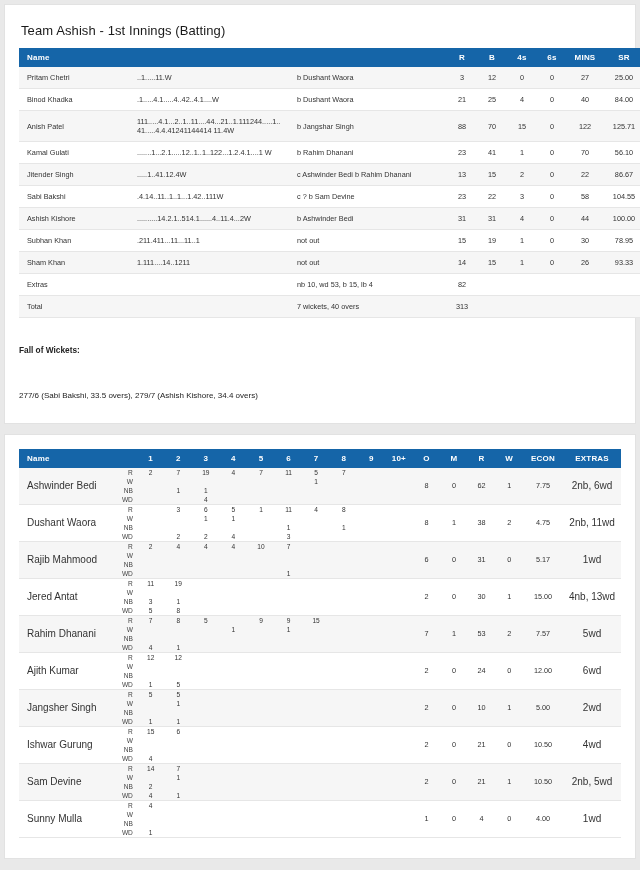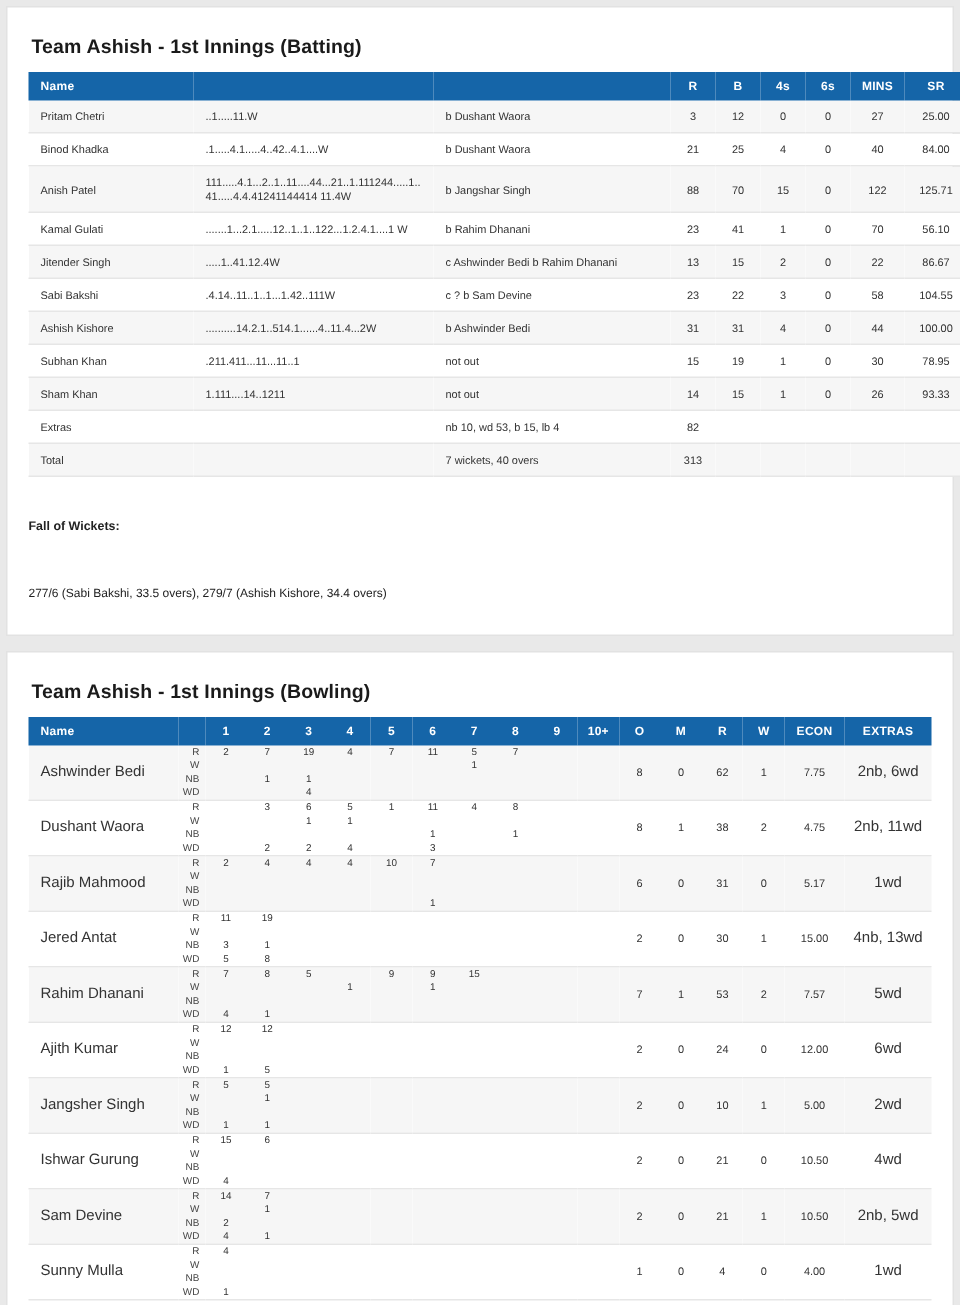--- a/index.html
+++ b/index.html
@@ -16,21 +16,21 @@
   }
   .card {
     background: #ffffff;
     margin: 0 4px 10px 4px;
     padding: 14px 14px 20px 14px;
     border: 1px solid #e2e2e2;
   }
   .card-first { margin-top: 4px; }
   h2.section-title {
     font-size: 13px;
-    font-weight: bold;
+    font-weight: normal;
     color: #1a1a1a;
     margin: 4px 0 10px 2px;
     letter-spacing: 0.1px;
   }
   table {
     border-collapse: collapse;
     width: 100%;
     table-layout: fixed;
   }
   thead th {
@@ -259,21 +259,20 @@
   </table>
 
   <div class="fow">
     <span class="fow-title">Fall of Wickets:</span>
     <br>
     <span>277/6 (Sabi Bakshi, 33.5 overs), 279/7 (Ashish Kishore, 34.4 overs)</span>
   </div>
 </div>
 
 <div class="card">
-  <h2 class="section-title">Team Ashish - 1st Innings (Bowling)</h2>
   <table class="bowl">
     <colgroup>
       <col class="c-bname">
         <col class="c-lbl">
       <col class="c-ball">
         <col class="c-ball">
         <col class="c-ball">
         <col class="c-ball">
         <col class="c-ball">
       <col class="c-ball">

